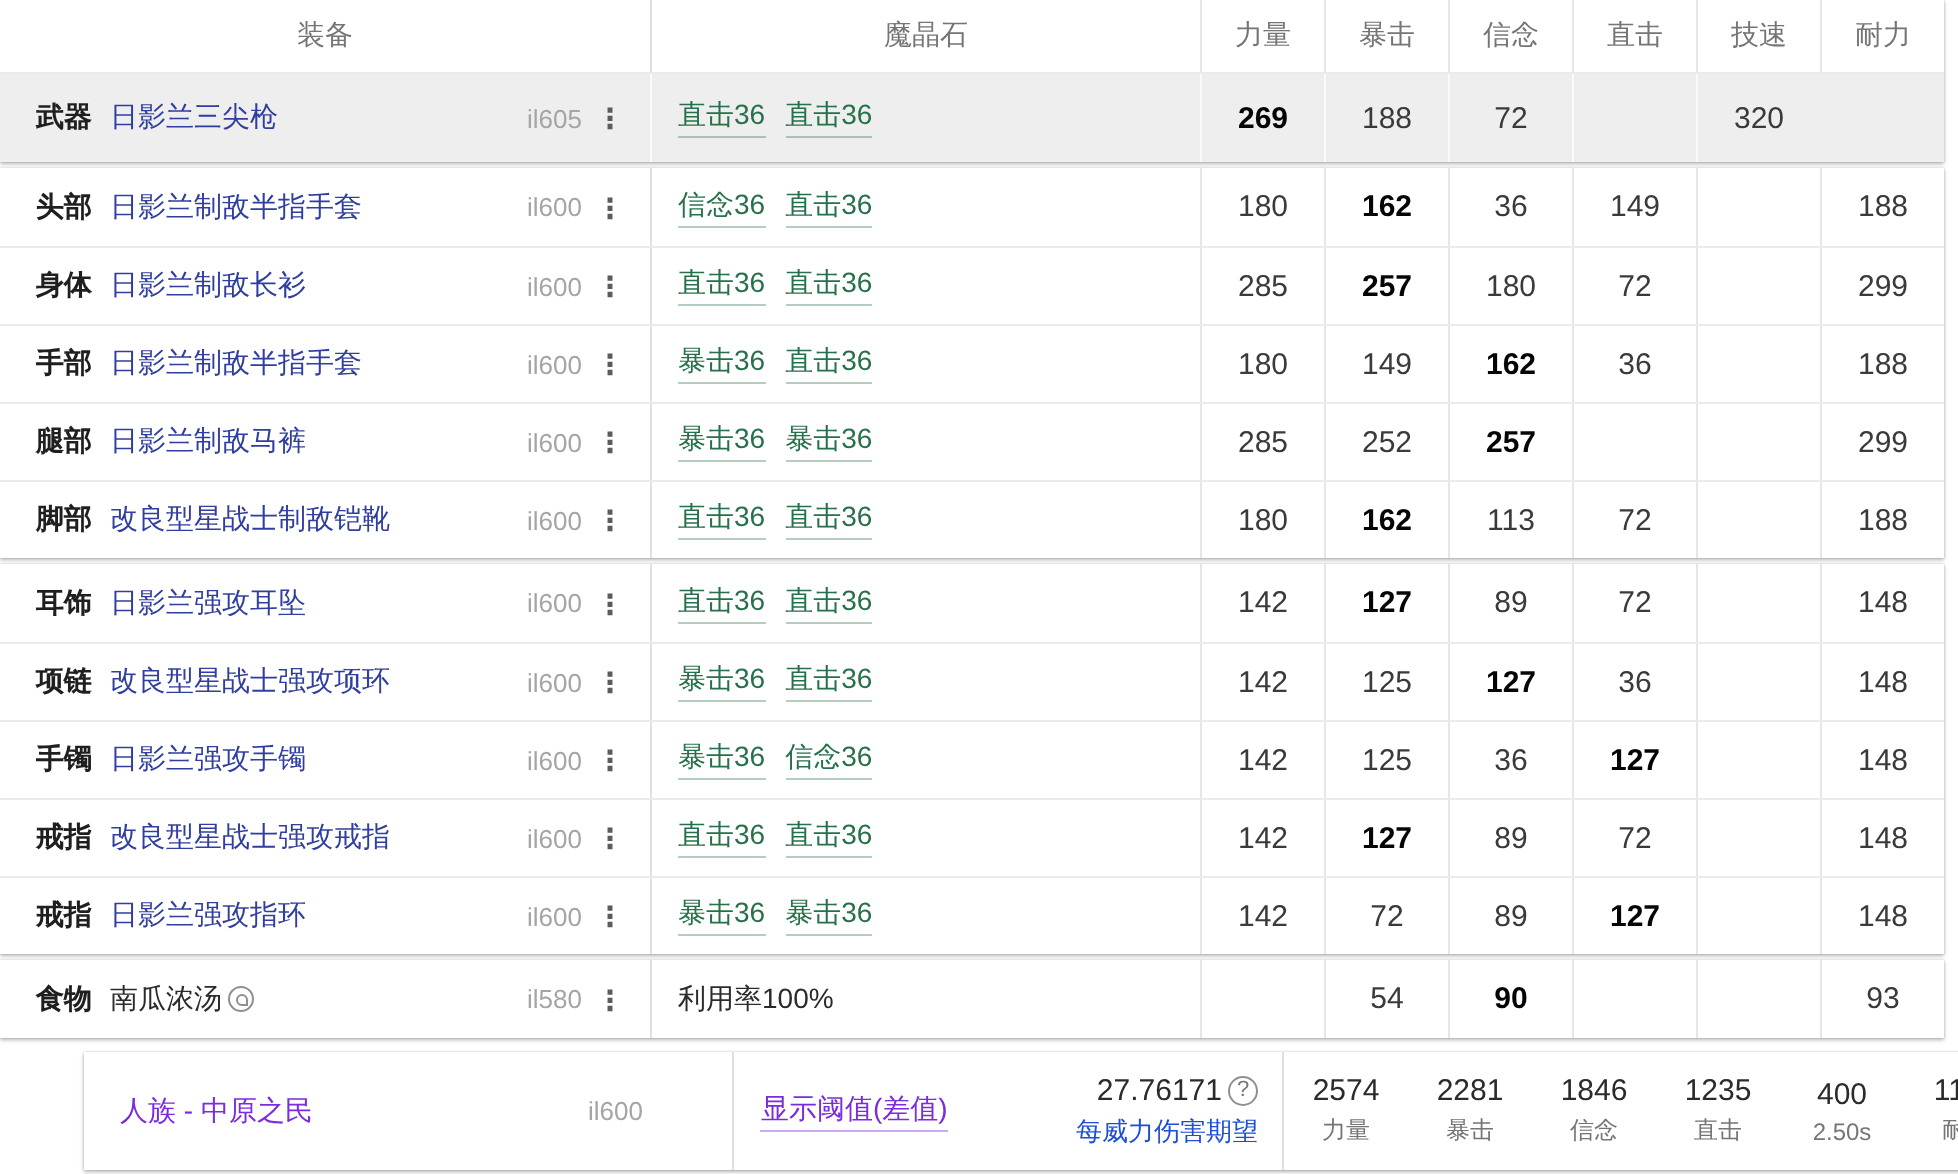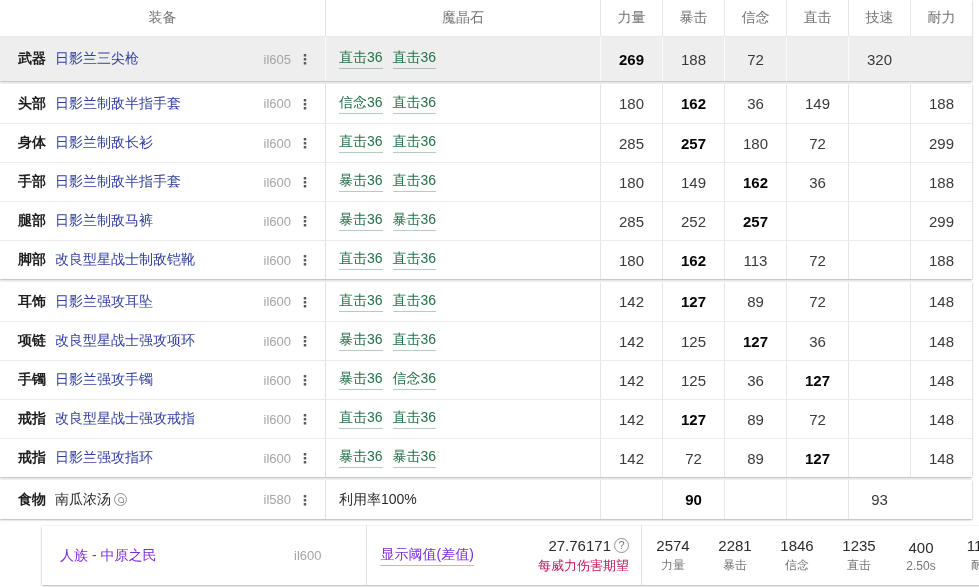--- a/index.html
+++ b/index.html
@@ -37,21 +37,21 @@
   .footer-row { height: 59px; }
   .f-left { width: 325px; padding-left: 18px; padding-right: 45px; }
   .purple-link { color: #7b2ce0; font-size: 14px; cursor: pointer; text-decoration: none; }
   .f-mid { width: 275px; border-left: 1px solid #e0e0e0; padding-left: 13px; padding-right: 12px; align-items: center; }
   .threshold { border-bottom: 1px solid rgba(123,44,224,0.4); padding-bottom: 1px; }
   .dpp { margin-left: auto; text-align: center; }
   .dpp-value { color: #2b2b2b; font-size: 15px; display: flex; align-items: center;
     justify-content: flex-end; gap: 3px; }
   .help-icon { display: inline-block; width: 15px; height: 15px; border: 1px solid #909090;
     border-radius: 50%; color: #757575; font-size: 11px; line-height: 13px; text-align: center; }
-  .dpp-label { color: #be185d; font-size: 13px; margin-top: 3px; }
+  .dpp-label { color: #1d4ed8; font-size: 13px; margin-top: 3px; }
   .f-totals { display: flex; border-left: 1px solid #e0e0e0; align-items: center; height: 100%; }
   .total-cell { width: 62px; text-align: center; display: flex; flex-direction: column; justify-content: center; }
   .total-value { font-size: 15px; color: #2b2b2b; }
   .total-label { font-size: 12px; color: #757575; margin-top: 3px; }
 </style>
 </head>
 <body>
 
 <div class="card">
   <div class="row header-row">
@@ -408,20 +408,23 @@
       <span class="il">il580</span>
       <span class="kebab">⋮</span>
     </div>
     <div class="cell c-materia">
       <span class="util-text">利用率100%</span>
     </div>
     <div class="cell c-stat">
         <span></span>
       </div>
     <div class="cell c-stat">
+        <span>54</span>
+      </div>
+    <div class="cell c-stat">
         <span class="bold">90</span>
       </div>
     <div class="cell c-stat">
         <span></span>
       </div>
     <div class="cell c-stat">
         <span></span>
       </div>
     <div class="cell c-stat">
         <span>93</span>

